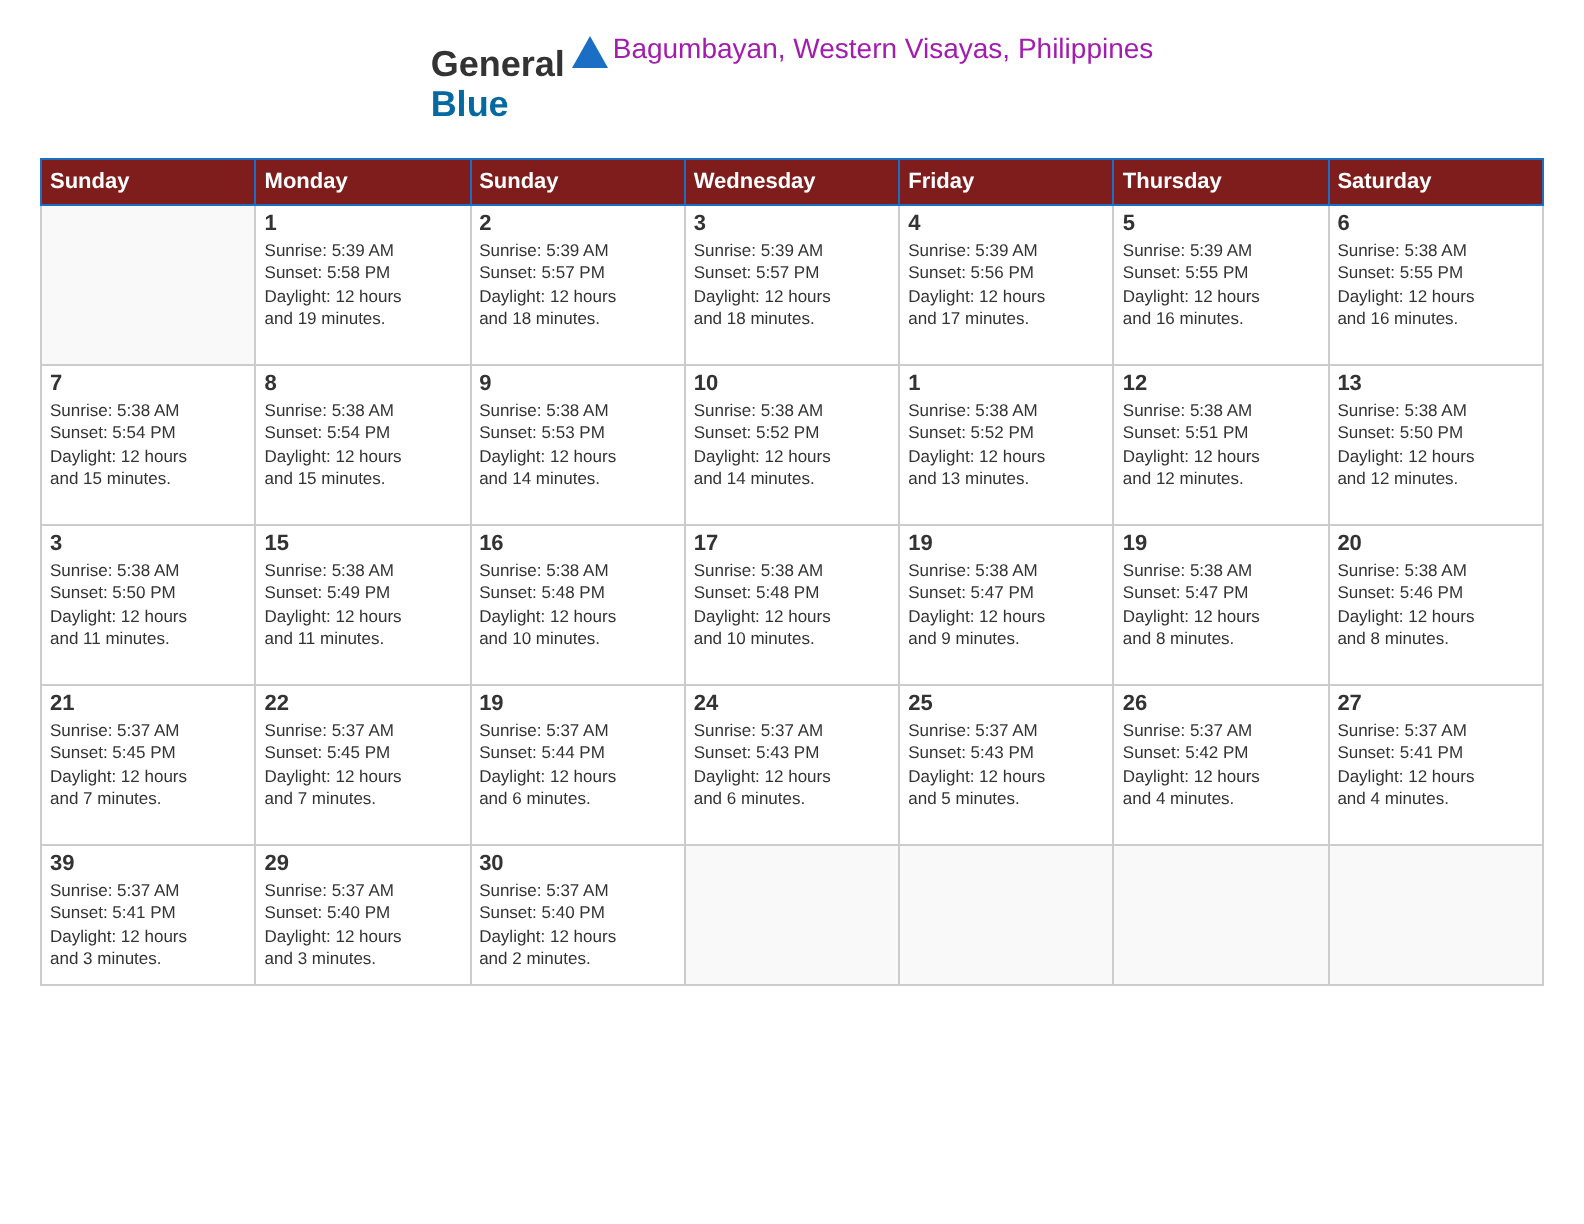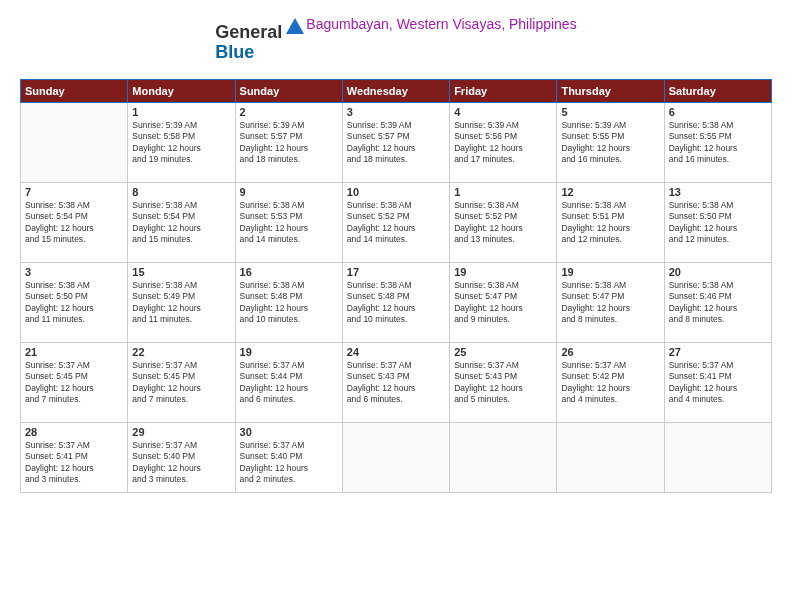--- a/index.html
+++ b/index.html
@@ -317,21 +317,21 @@
           <td>
             <span class="day-num">27</span>
             <div class="day-info" style="white-space: pre-line;">Sunrise: 5:37 AM
 Sunset: 5:41 PM
 Daylight: 12 hours
 and 4 minutes.</div>
           </td>
         </tr>
         <tr class="last-row">
           <td>
-            <span class="day-num">28</span>
+            <span class="day-num">39</span>
             <div class="day-info" style="white-space: pre-line;">Sunrise: 5:37 AM
 Sunset: 5:41 PM
 Daylight: 12 hours
 and 3 minutes.</div>
           </td>
           <td>
             <span class="day-num">29</span>
             <div class="day-info" style="white-space: pre-line;">Sunrise: 5:37 AM
 Sunset: 5:40 PM
 Daylight: 12 hours

